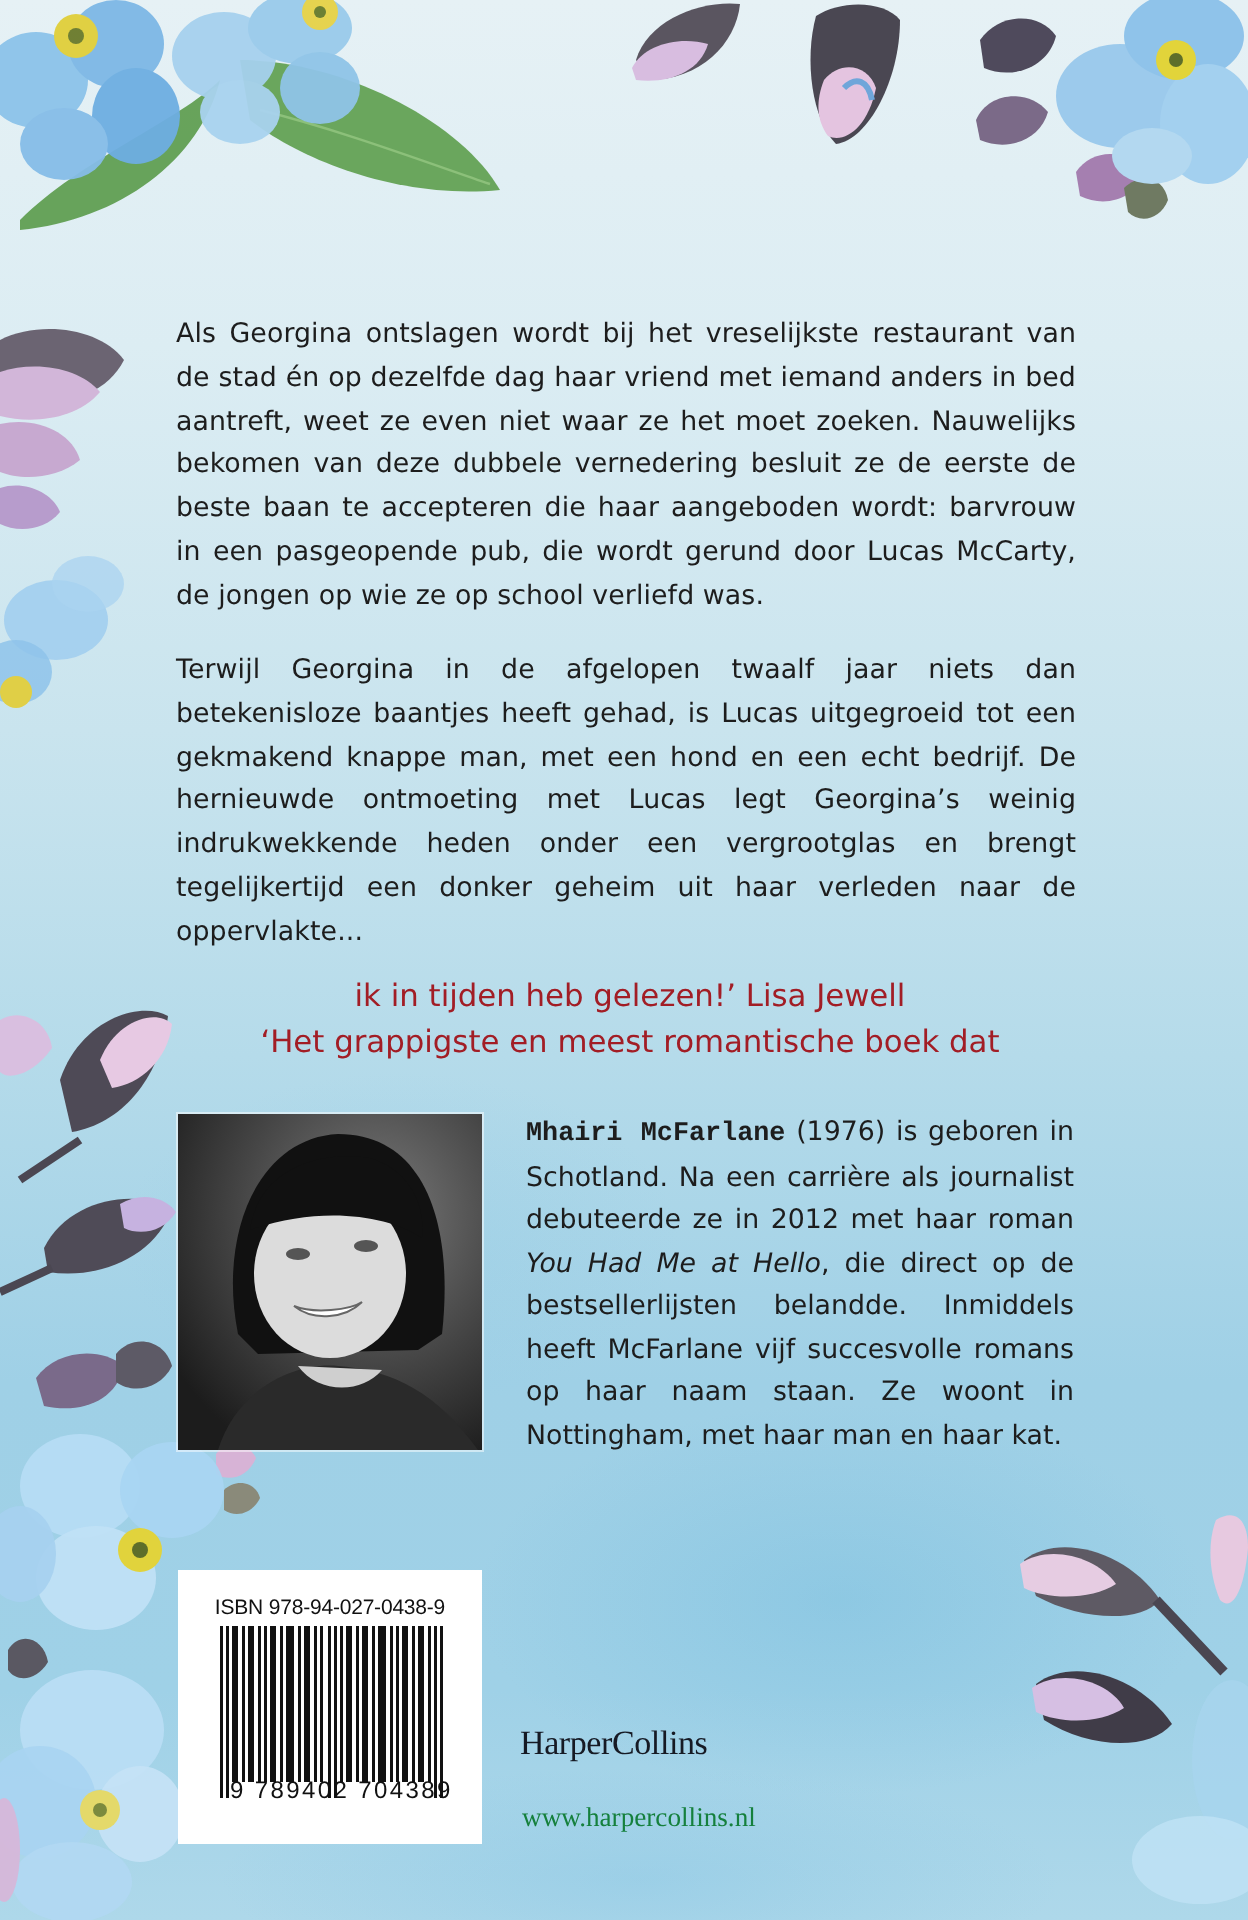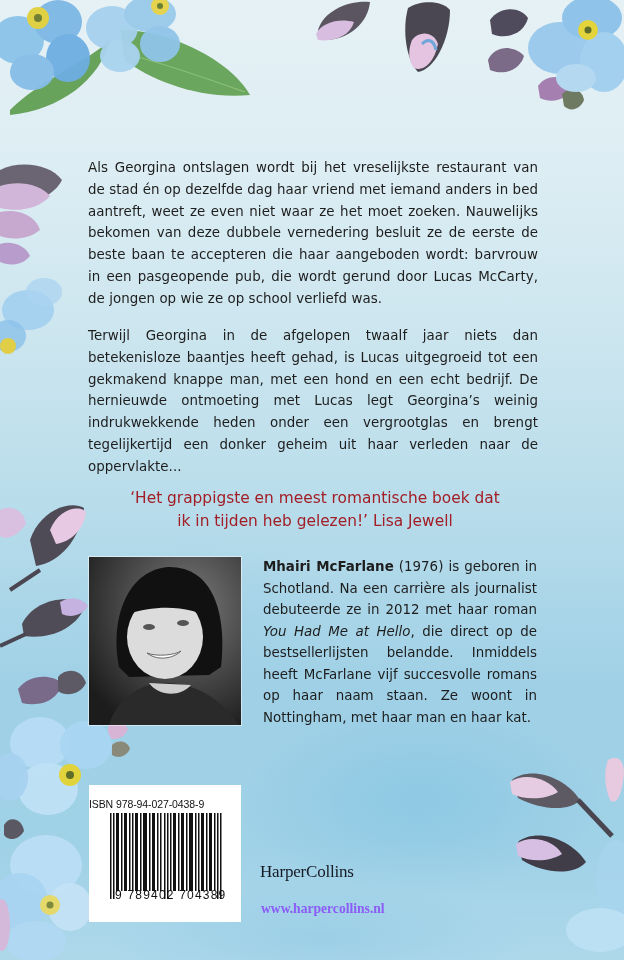--- a/index.html
+++ b/index.html
@@ -57,33 +57,33 @@
     .bio {
       position: absolute;
       top: 556px; left: 263px;
       width: 274px;
       font-size: 13.4px;
       line-height: 21.5px;
       color: #1d1d1d;
       text-align: justify;
       font-family: "DejaVu Sans", sans-serif;
     }
-    .bio b { font-weight: bold; }
+    .bio b { font-weight: bold; font-family: Liberation Mono, monospace; }
     .bio i { }
 
     .barcode-box {
       position: absolute;
       top: 785px; left: 89px;
       width: 152px; height: 137px;
       background: #ffffff;
     }
     .isbn-label {
       position: absolute;
       top: 13px; left: 0; width: 100%;
-      text-align: left;
+      text-align: center;
       font-family: "Liberation Sans", sans-serif;
       font-size: 10.5px;
       color: #111;
       letter-spacing: -0.1px;
     }
     .bars {
       position: absolute;
       top: 28px; left: 21px;
       width: 112px; height: 88px;
     }
@@ -103,22 +103,21 @@
       font-family: "Liberation Serif", serif;
       font-size: 17px;
       color: #161a24;
       letter-spacing: -0.2px;
     }
     .website {
       position: absolute;
       top: 901px; left: 261px;
       font-family: "Liberation Serif", serif;
       font-size: 13.6px;
-      color: #8b5cf6;
-      font-weight: bold;
+      color: #15803d;
     }
   </style>
 </head>
 <body>
 
 <div class="paper"></div>
 
 <svg class="deco" style="left:0;top:0" width="260" height="120" viewBox="0 0 260 120">
   <path d="M10 110 C 40 80, 90 60, 110 40 C 100 80, 60 110, 10 115 Z" fill="#5a9a4a" opacity="0.9"></path>
   <path d="M120 30 C 170 30, 230 60, 250 95 C 200 100, 150 80, 125 60 Z" fill="#5fa04f" opacity="0.92"></path>
@@ -212,22 +211,22 @@
   <path d="M16 104 C 30 94, 54 100, 62 114 C 50 122, 30 122, 18 116 Z" fill="#d6bfe3"></path>
   <path d="M108 20 C 118 14, 124 20, 124 34 C 122 56, 116 66, 110 60 C 104 46, 104 30, 108 20 Z" fill="#e7c9e0"></path>
   <ellipse cx="116" cy="140" rx="20" ry="40" fill="#a7d4ee" opacity="0.8"></ellipse>
   <ellipse cx="100" cy="190" rx="34" ry="22" fill="#c2e3f5" opacity="0.75"></ellipse>
 </svg>
 
 <p class="blurb p1">Als Georgina ontslagen wordt bij het vreselijkste restaurant van de stad én op dezelfde dag haar vriend met iemand anders in bed aantreft, weet ze even niet waar ze het moet zoeken. Nauwelijks bekomen van deze dubbele vernedering besluit ze de eerste de beste baan te accepteren die haar aangeboden wordt: barvrouw in een pasgeopende pub, die wordt gerund door Lucas McCarty, de jongen op wie ze op school verliefd was.</p>
 <p class="blurb p2">Terwijl Georgina in de afgelopen twaalf jaar niets dan betekenisloze baantjes heeft gehad, is Lucas uitgegroeid tot een gekmakend knappe man, met een hond en een echt bedrijf. De hernieuwde ontmoeting met Lucas legt Georgina’s weinig indrukwekkende heden onder een vergrootglas en brengt tegelijkertijd een donker geheim uit haar verleden naar de oppervlakte...</p>
 
 <div class="quote">
+  <div>ik in tijden heb gelezen!’ Lisa Jewell</div>
   <div>‘Het grappigste en meest romantische boek dat</div>
-  <div>ik in tijden heb gelezen!’ Lisa Jewell</div>
 </div>
 
 <div class="author-photo">
   <svg width="152" height="168" viewBox="0 0 152 168">
     <defs>
       <radialGradient id="bg" cx="0.65" cy="0.3" r="0.8">
         <stop offset="0" stop-color="#7a7a7a"></stop>
         <stop offset="1" stop-color="#1c1c1c"></stop>
       </radialGradient>
     </defs>

